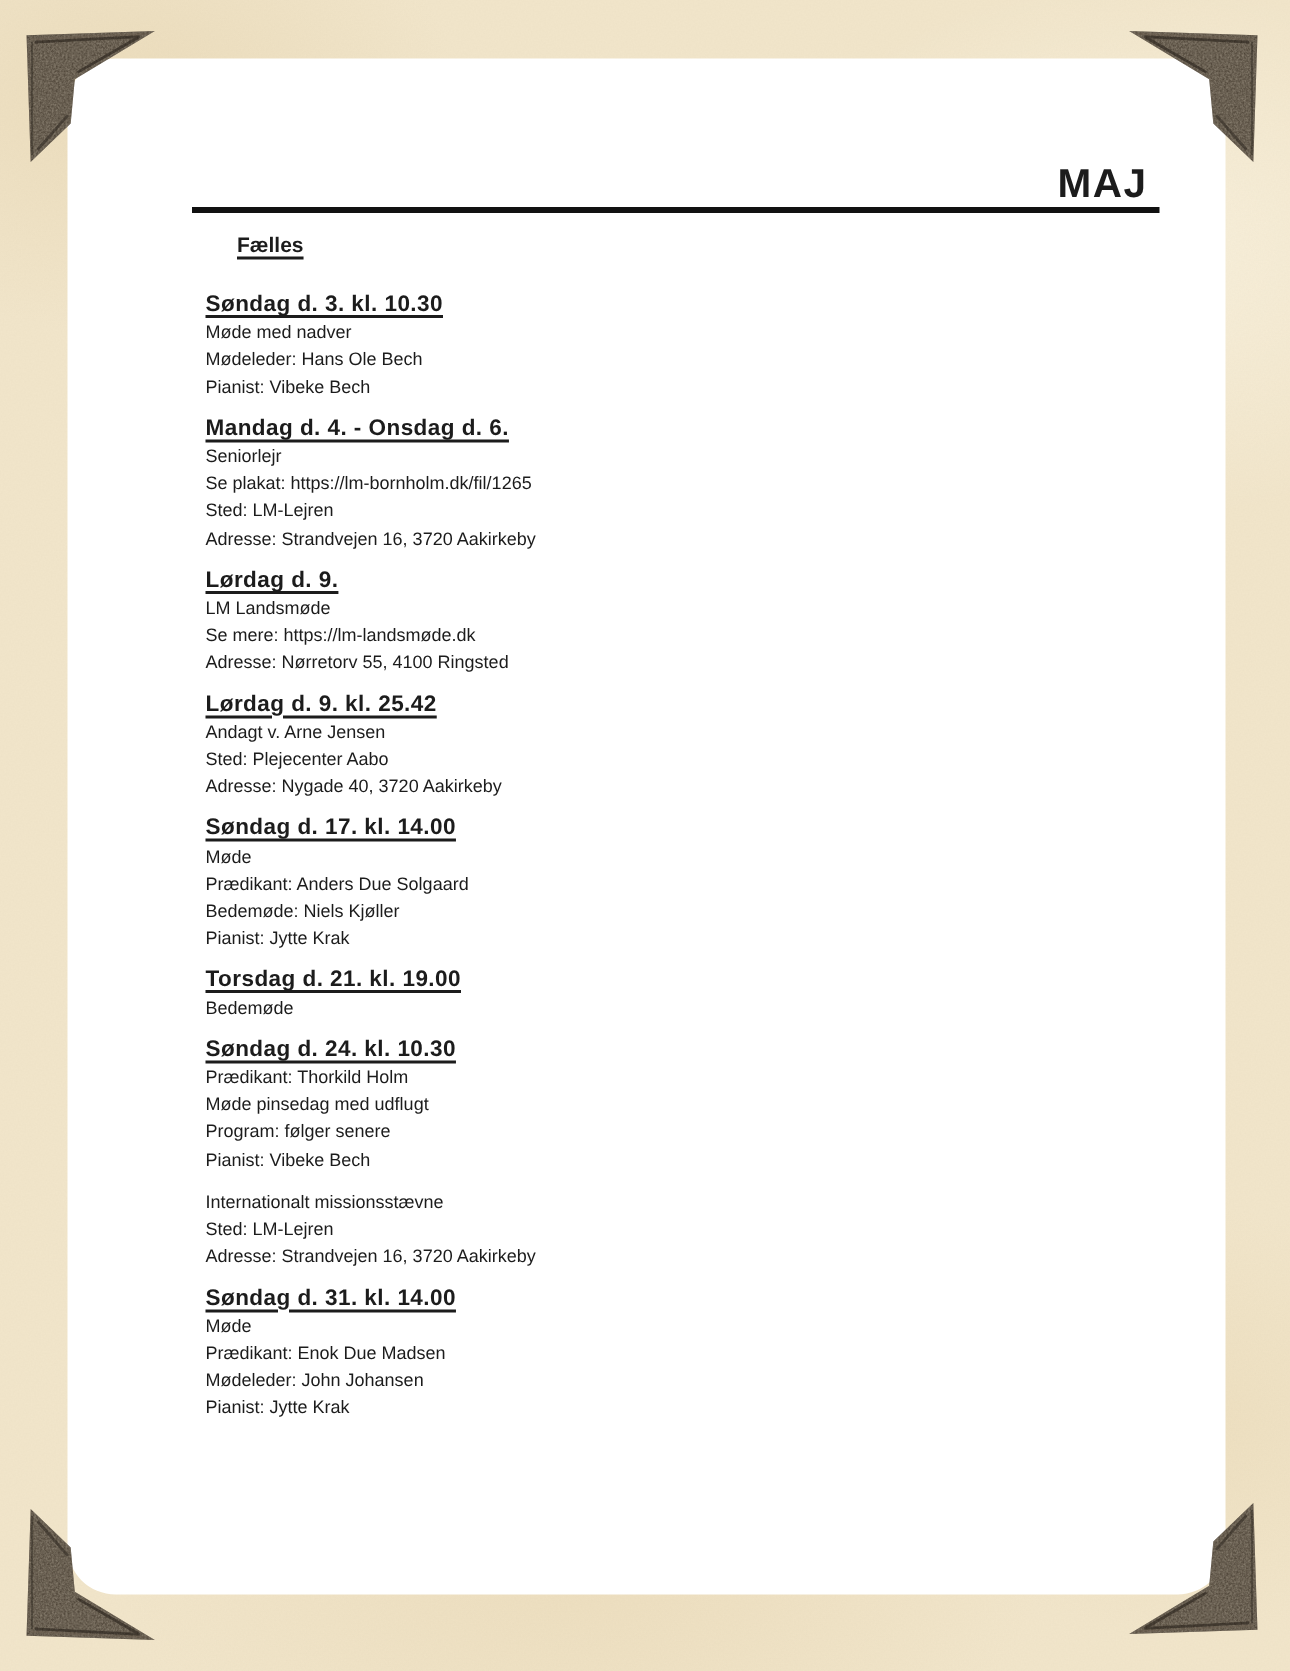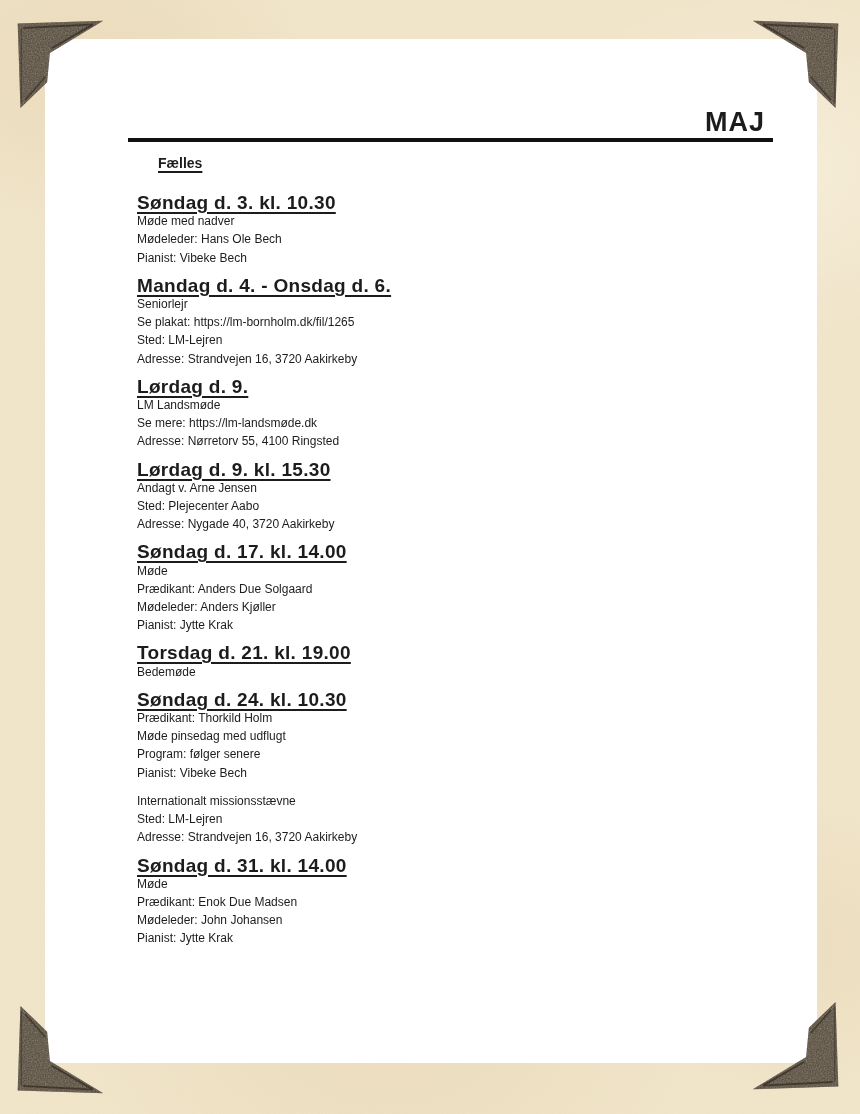--- a/index.html
+++ b/index.html
@@ -18,20 +18,21 @@
   .bg-noise {
     position: absolute; left: 0; top: 0; width: 860px; height: 1114px;
     z-index: 0; pointer-events: none;
   }
   .page {
     position: absolute; left: 45px; top: 39px;
     width: 772px; height: 1024px;
     background: var(--page, #ffffff);
     z-index: 1;
     color: var(--ink, #1c1c1c);
+    border-radius: 32px;
   }
   .month-title {
     position: absolute; top: 70px; right: 52px;
     font-size: 27px; font-weight: bold; line-height: 1;
     letter-spacing: 1px;
     color: var(--ink, #1c1c1c);
   }
   .title-rule {
     position: absolute; top: 99px; left: 83px;
     width: 645px; height: 4px;
@@ -43,21 +44,21 @@
     text-decoration: underline;
     text-decoration-thickness: 2px;
     text-underline-offset: 3px;
   }
   .events {
     position: absolute; top: 155px; left: 92px; width: 640px;
   }
   .event { margin: 0 0 10px 0; }
   .event-date {
     margin: 0; padding: 0;
-    font-size: 19px; font-weight: bold; line-height: 18.2px;
+    font-size: 15px; font-weight: bold; line-height: 18.2px;
     text-decoration: underline;
     text-decoration-thickness: 2px;
     text-underline-offset: 3px;
     letter-spacing: 0.3px;
   }
   .event-line {
     font-size: 12px; line-height: 18.2px; font-weight: normal;
   }
   .corner {
     position: absolute; width: 92px; height: 92px;
@@ -126,34 +127,34 @@
       <section class="event">
         <h3 class="event-date">Lørdag d. 9.</h3>
         <div class="event-lines">
           <div class="event-line">LM Landsmøde</div>
           <div class="event-line">Se mere: https://lm-landsmøde.dk</div>
           <div class="event-line">Adresse: Nørretorv 55, 4100 Ringsted</div>
         </div>
       </section>
 
       <section class="event">
-        <h3 class="event-date">Lørdag d. 9. kl. 15.30</h3>
+        <h3 class="event-date">Lørdag d. 9. kl. 25.42</h3>
         <div class="event-lines">
           <div class="event-line">Andagt v. Arne Jensen</div>
           <div class="event-line">Sted: Plejecenter Aabo</div>
           <div class="event-line">Adresse: Nygade 40, 3720 Aakirkeby</div>
         </div>
       </section>
 
       <section class="event">
         <h3 class="event-date">Søndag d. 17. kl. 14.00</h3>
         <div class="event-lines">
           <div class="event-line">Møde</div>
           <div class="event-line">Prædikant: Anders Due Solgaard</div>
-          <div class="event-line">Mødeleder: Anders Kjøller</div>
+          <div class="event-line">Bedemøde: Niels Kjøller</div>
           <div class="event-line">Pianist: Jytte Krak</div>
         </div>
       </section>
 
       <section class="event">
         <h3 class="event-date">Torsdag d. 21. kl. 19.00</h3>
         <div class="event-lines">
           <div class="event-line">Bedemøde</div>
         </div>
       </section>

